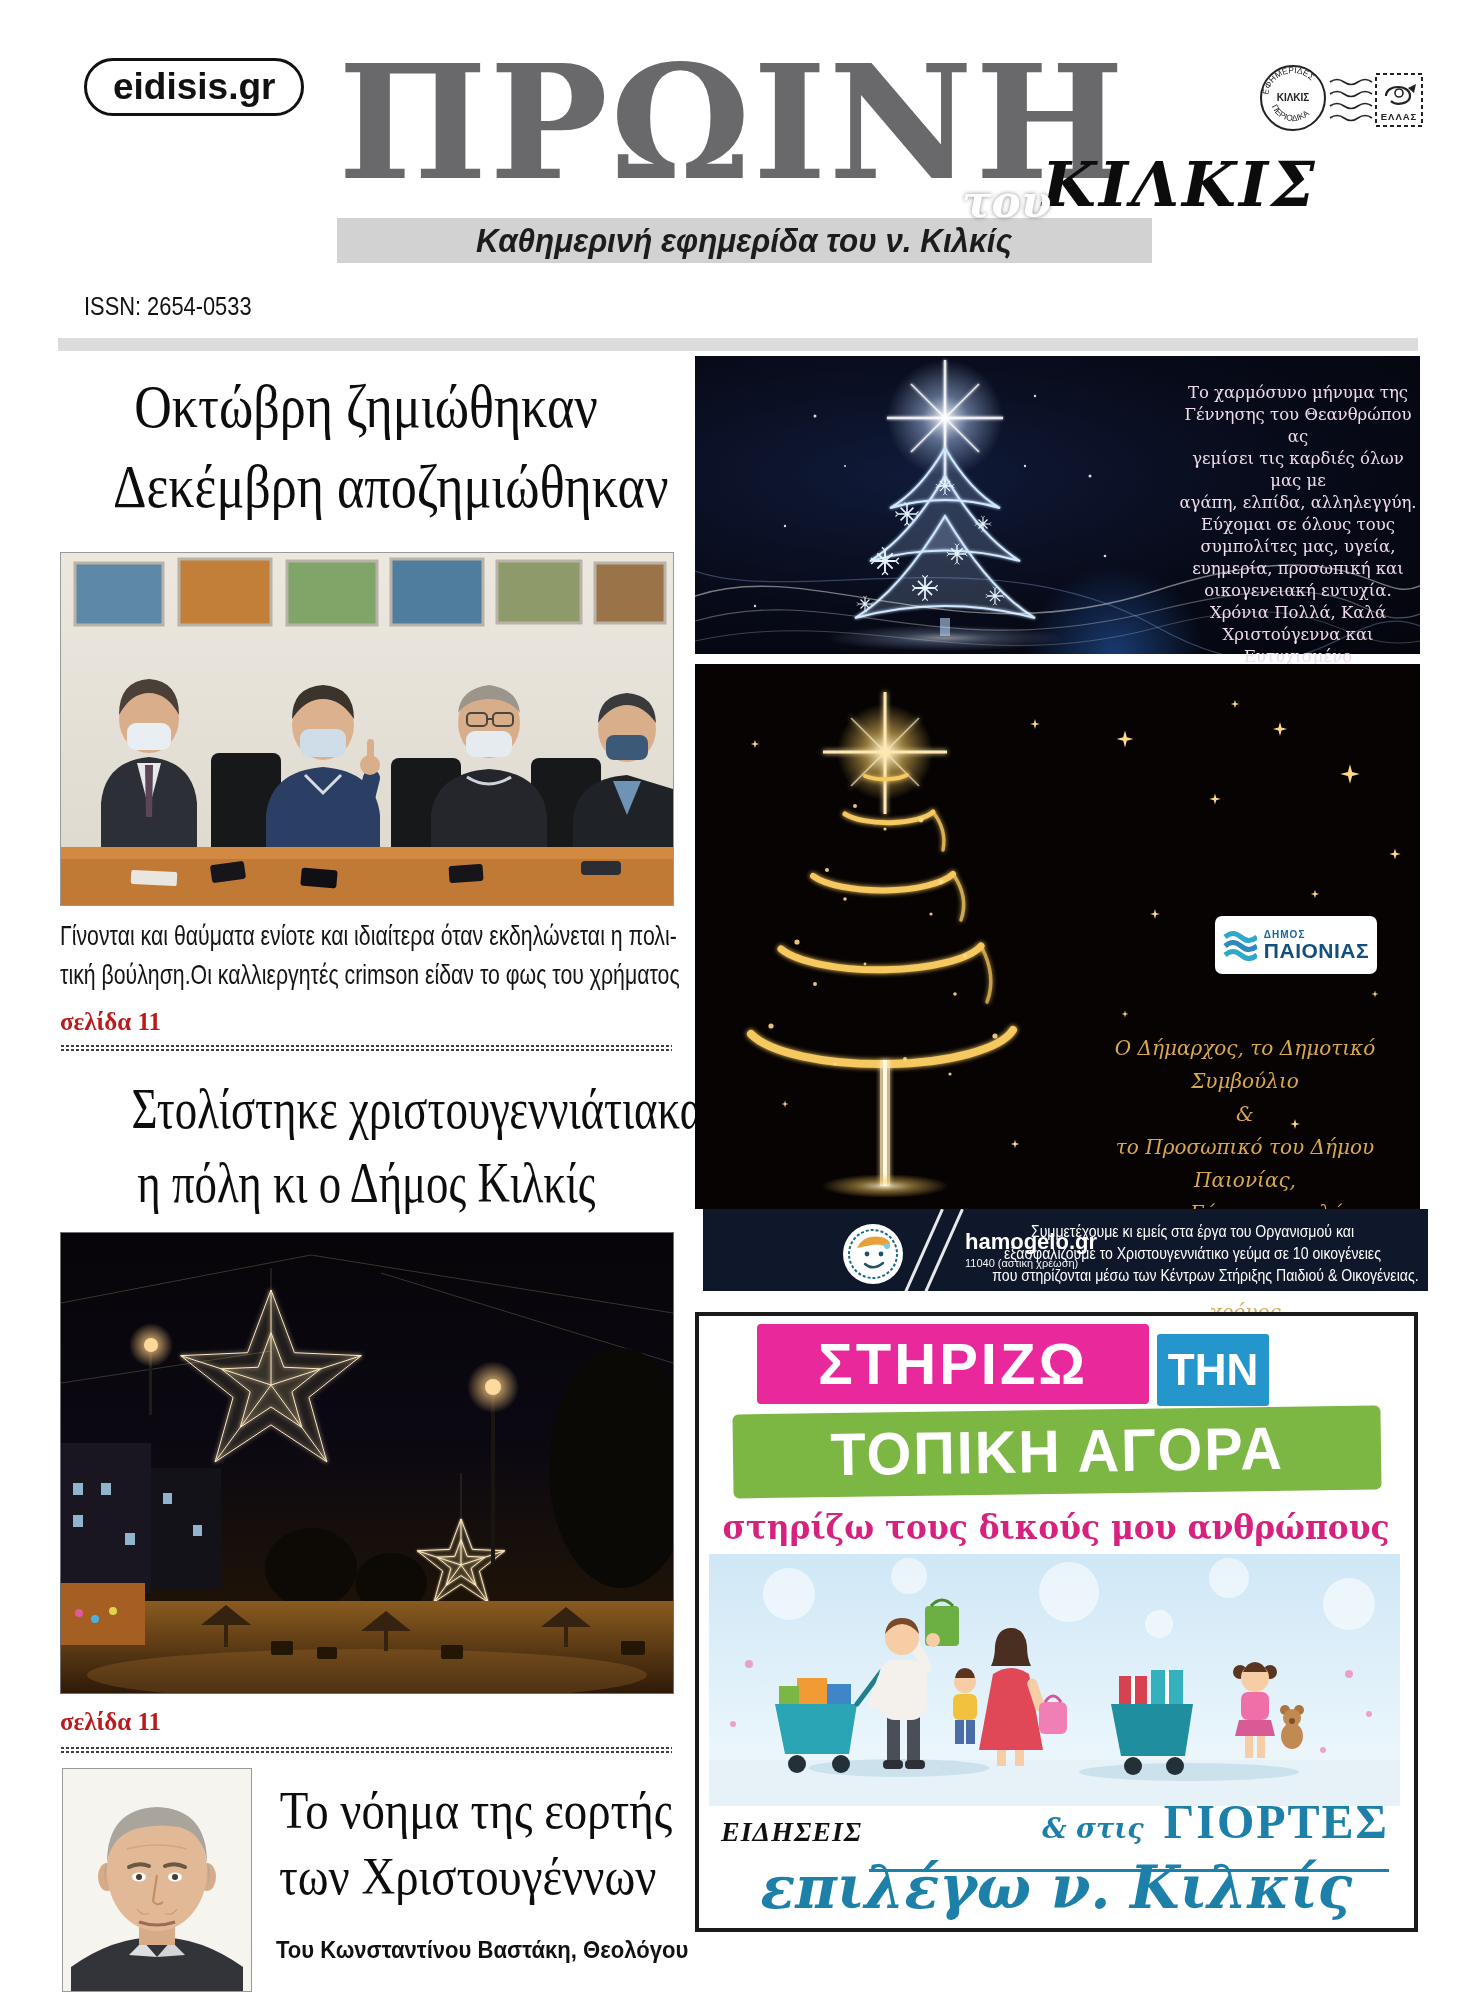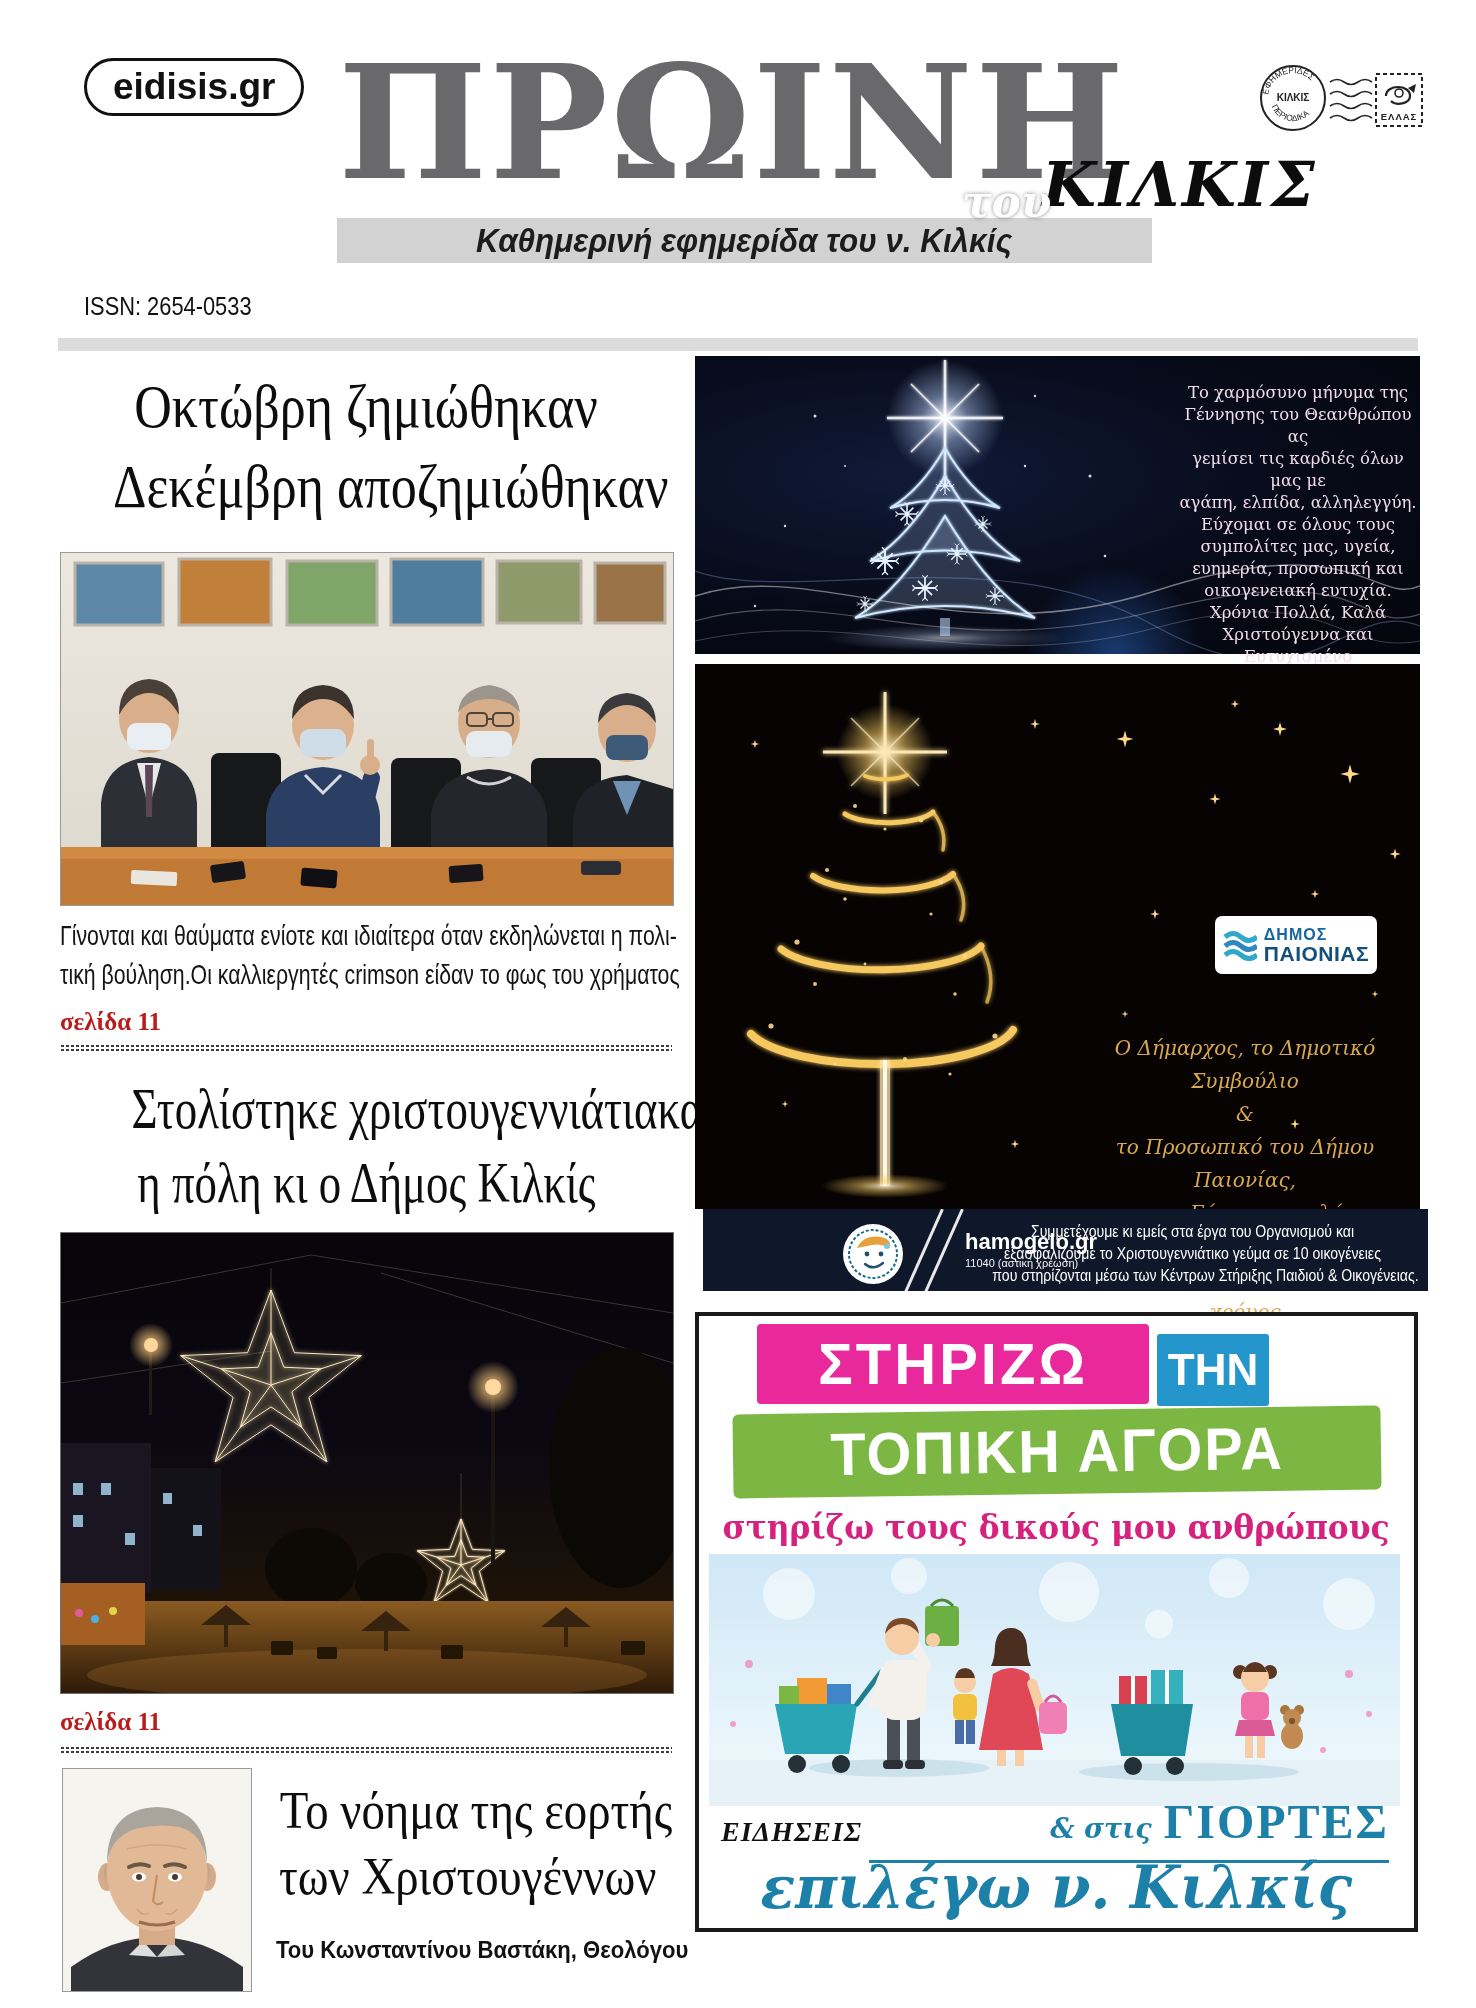--- a/index.html
+++ b/index.html
@@ -52,21 +52,21 @@
     background:radial-gradient(ellipse at 30% 40%, #101a38 0%, #070a18 55%, #04050c 100%);}
   .ad1-text{position:absolute;left:480px;top:8px;width:246px;text-align:center;
     color:#efdce8;font-family:"DejaVu Serif",serif;font-size:16.5px;line-height:22px;margin-top:18px;}
   .ad1-sig{margin-top:10px;}
 
   
   .ad2{left:695px;top:664px;width:725px;height:545px;background:#060302;}
   .paionia-box{position:absolute;left:520px;top:252px;width:162px;height:58px;background:#fff;
     border-radius:7px;display:flex;align-items:center;justify-content:center;gap:7px;}
   .paionia-name{line-height:1;}
-  .paionia-name .t1{font-size:16px;font-weight:bold;color:#1565a0;letter-spacing:1px;display:block;}
+  .paionia-name .t1{font-size:10px;font-weight:bold;color:#1565a0;letter-spacing:1px;display:block;}
   .paionia-name .t2{font-size:21px;font-weight:bold;color:#124f7e;letter-spacing:.5px;display:block;}
   .ad2-script{position:absolute;left:382px;top:368px;width:336px;text-align:center;
     color:#d9a84e;font-family:"DejaVu Serif",serif;font-style:italic;font-size:20px;line-height:33px;}
 
   
   .ham{left:695px;top:1209px;width:725px;height:82px;background:#0f172a;margin-left:8px;}
   .ham-logo{position:absolute;left:138px;top:13px;}
   .ham-diag{position:absolute;top:-4px;width:3px;height:98px;background:#fff;opacity:.9;}
   .ham-d1{left:218px;transform:rotate(24deg);}
   .ham-d2{left:238px;transform:rotate(24deg);}
@@ -84,21 +84,21 @@
   .sup-blue{position:absolute;left:458px;top:18px;width:112px;height:72px;background:#2596cc;border-radius:3px;
     color:#fff;font-weight:bold;font-size:44px;text-align:center;line-height:72px;}
   .sup-green{position:absolute;left:34px;top:94px;width:648px;height:84px;background:#7cb743;border-radius:6px;
     transform:rotate(-0.8deg);color:#fff;font-weight:bold;font-size:60px;text-align:center;line-height:84px;letter-spacing:2px;}
   .sup-slogan{position:absolute;left:0;top:192px;width:100%;text-align:center;
     font-family:"DejaVu Serif",serif;font-weight:bold;font-size:33px;color:#d6217e;}
   .illo{position:absolute;left:10px;top:238px;width:691px;height:252px;}
   .news-label{position:absolute;left:22px;top:500px;font-family:"Liberation Serif",serif;
     font-weight:bold;font-style:italic;font-size:28px;color:#111;letter-spacing:1px;}
   .giortes-row{position:absolute;left:170px;top:478px;width:520px;display:flex;align-items:baseline;
-    justify-content:flex-end;gap:12px;border-bottom:3px solid #1d80a8;padding-bottom:11px;color:#1d80a8;}
+    justify-content:flex-end;gap:20px;border-bottom:3px solid #1d80a8;padding-bottom:20px;color:#1d80a8;}
   .giortes-row .g1{font-family:"DejaVu Serif",serif;font-weight:bold;font-style:italic;font-size:27px;}
   .giortes-row .g2{font-family:"Liberation Serif",serif;font-weight:bold;font-size:48px;letter-spacing:2px;}
   .choose-line{position:absolute;left:0;top:536px;width:100%;text-align:center;
     font-family:"DejaVu Serif",serif;font-weight:bold;font-style:italic;font-size:60px;color:#1d80a8;}
 
   svg text{font-family:"Liberation Sans",sans-serif;}
 </style>
 </head>
 <body>
 

